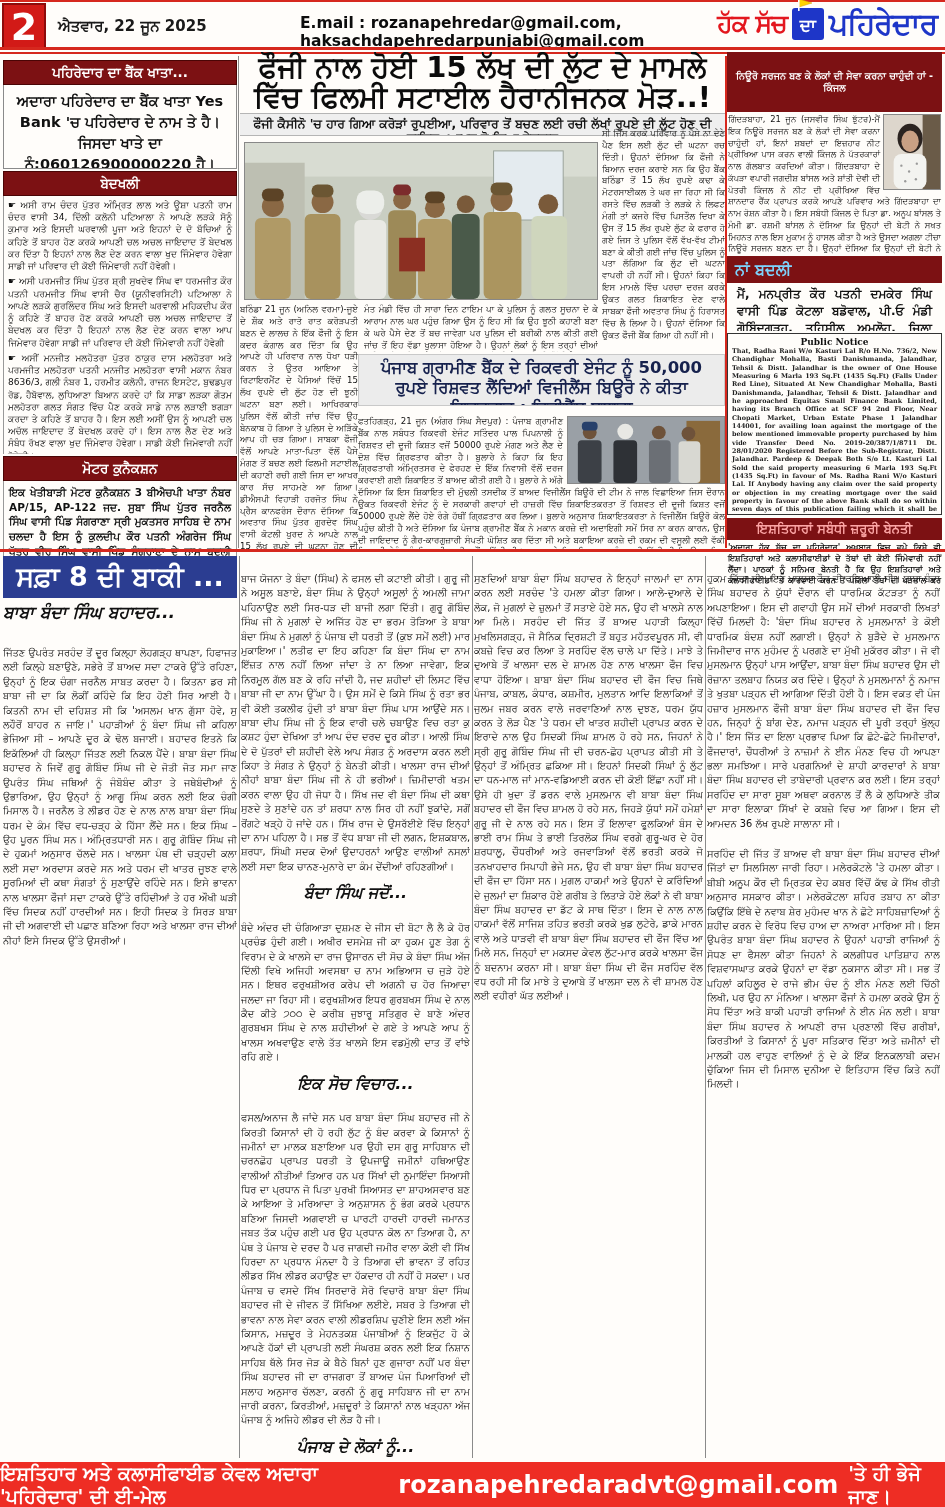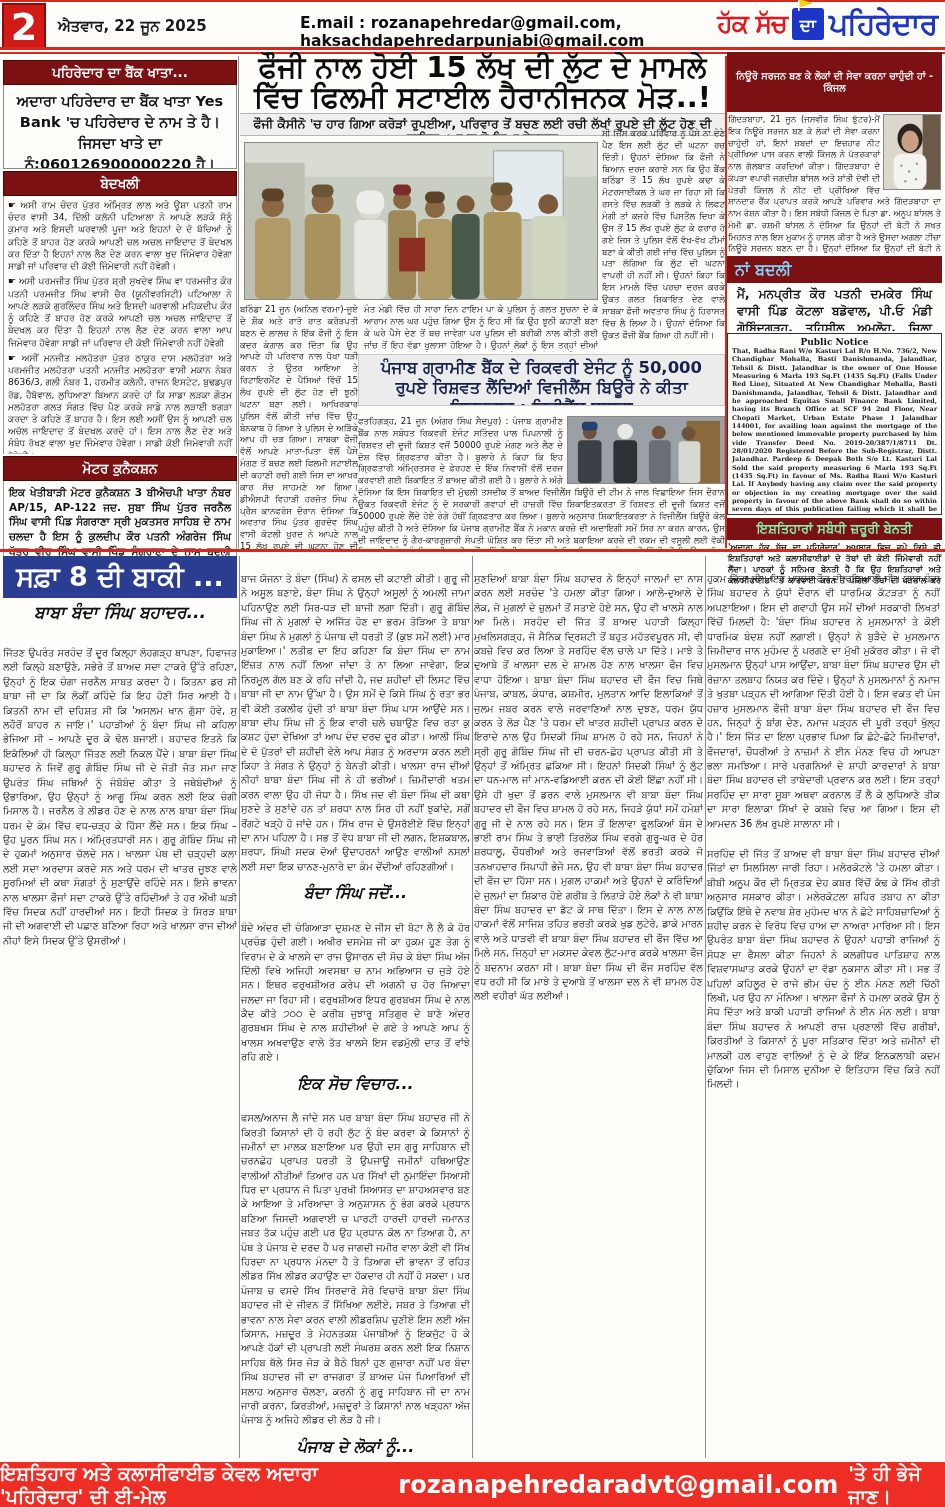--- a/index.html
+++ b/index.html
@@ -54,28 +54,28 @@
   .rcol { position:absolute; left:727px; top:52px; width:215px; }
   .r-head { background:#7c1113; color:#fff; font-weight:bold; text-align:center; font-size:9.6px; padding:18px 1px; }
   .kinjal-body { font-size:8.4px; line-height:1.4; text-align:justify; height:142px; overflow:hidden; padding:2px 1px; }
   .kinjal-photo { float:right; width:58px; height:76px; margin:0 0 2px 3px; border:1px solid #888; }
   .nc-head { background:#7c1113; color:#7dd3fc; font-weight:800; text-align:left; font-size:16px; padding:4px 8px; margin-top:2px; }
   .nc-body { font-size:12px; font-weight:600; line-height:1.4; text-align:justify; padding:3px 10px; height:48px; overflow:hidden; }
   .pn-box { border:1px solid #333; padding:3px 4px; margin-top:2px; height:182px; overflow:hidden;
             font-family:"DejaVu Serif","Liberation Serif",serif; }
   .pn-title { text-align:center; font-weight:bold; font-size:9px; }
   .pn-body { font-size:6.4px; line-height:1.3; text-align:justify; font-weight:bold; color:#222; }
-  .benti-head { background:#7c1113; color:#86efac; font-weight:800; text-align:center; font-size:13px; padding:3px 2px; margin-top:3px; }
+  .benti-head { background:#7c1113; color:#fca5a5; font-weight:800; text-align:center; font-size:13px; padding:3px 2px; margin-top:3px; }
   .benti-body { font-size:8.2px; font-weight:600; line-height:1.35; text-align:justify; padding:2px 1px; height:46px; overflow:hidden; }
 
   
   .redhr { position:absolute; left:0; top:549px; width:945px; height:3px; background:#d6281e; }
   .banner { position:absolute; left:3px; top:556px; width:234px; height:42px; background:#2b3d91; color:#fff;
             font-size:27px; font-weight:800; text-align:center; line-height:42px; overflow:hidden; }
-  .c1h { position:absolute; left:3px; top:602px; width:234px; font-size:17px; font-weight:800; text-align:center;
+  .c1h { position:absolute; left:3px; top:602px; width:234px; font-size:17px; font-weight:800; 
          font-style:italic; }
   .bcol { position:absolute; top:556px; width:229px; height:902px; overflow:hidden; font-size:9.8px;
           line-height:1.47; text-align:justify; }
   #c1 { left:3px; top:630px; height:828px; width:234px; }
   #c2 { left:241px; }
   #c3 { left:474px; }
   #c4 { left:707px; width:233px; }
   .bcol p { margin:16px 0 4px 0; }
   .subh2 { text-align:center; font-weight:800; font-style:italic; font-size:16px; margin:7px 0 5px; }
 

